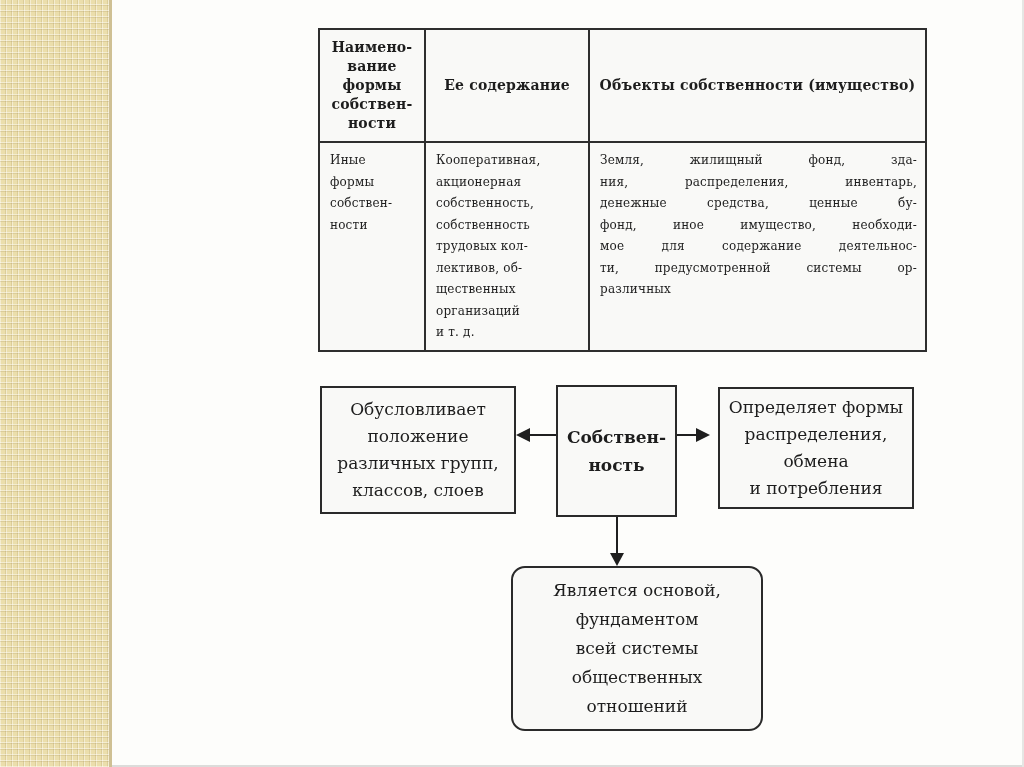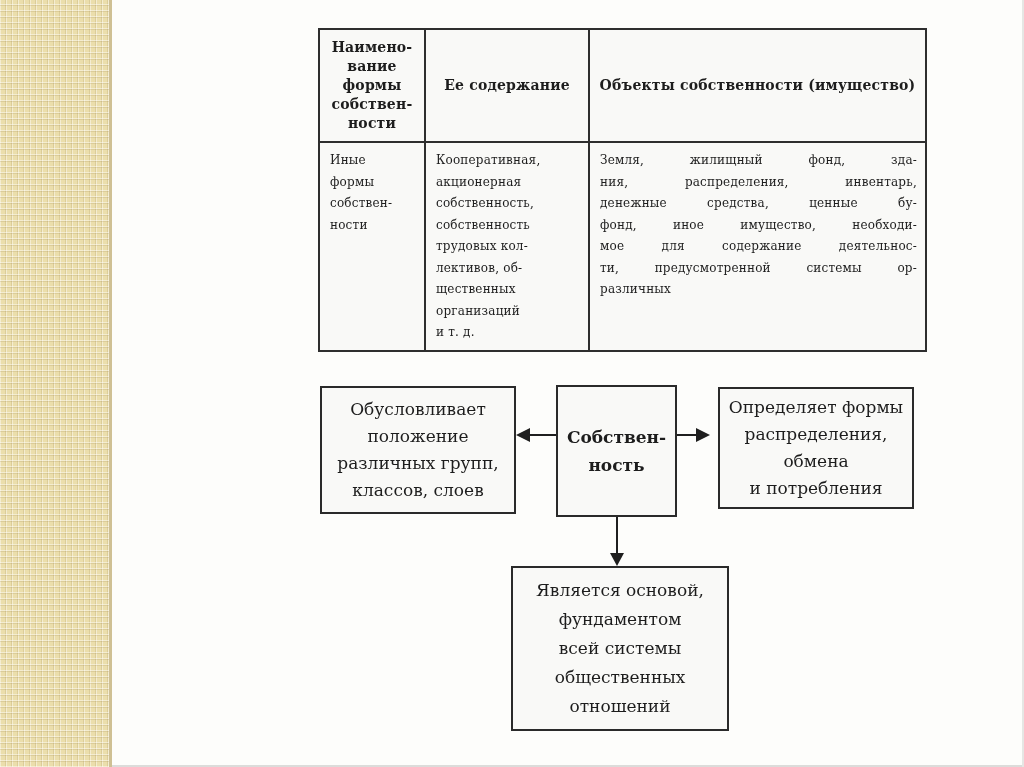--- a/index.html
+++ b/index.html
@@ -61,21 +61,21 @@
     border:2px solid #2a2a2a;
     background:#f9f9f7;
     display:flex; align-items:center; justify-content:center;
     text-align:center;
     white-space:pre-line;
     font-size:17px; line-height:27px;
   }
   .box-left   { left:320px; top:386px; width:196px; height:128px; }
   .box-center { left:556px; top:385px; width:121px; height:132px; font-weight:bold; line-height:28px; }
   .box-right  { left:710px; top:387px; width:196px; height:122px;margin-left:8px; }
-  .box-bottom { left:511px; top:566px; width:218px; height:165px; line-height:29px; }
+  .box-bottom { left:511px; top:566px; width:252px; height:165px; line-height:29px;border-radius:14px; }
 
   .shaft-h { position:absolute; height:2px; background:#1f1f1f; }
   .shaft-v { position:absolute; width:2px;  background:#1f1f1f; }
   .head { position:absolute; width:0; height:0; }
   .head-left  { border-top:7px solid transparent; border-bottom:7px solid transparent; border-right:14px solid #1f1f1f; }
   .head-right { border-top:7px solid transparent; border-bottom:7px solid transparent; border-left:14px solid #1f1f1f; }
   .head-down  { border-left:7px solid transparent; border-right:7px solid transparent; border-top:13px solid #1f1f1f; }
 </style>
 </head>
 <body>

